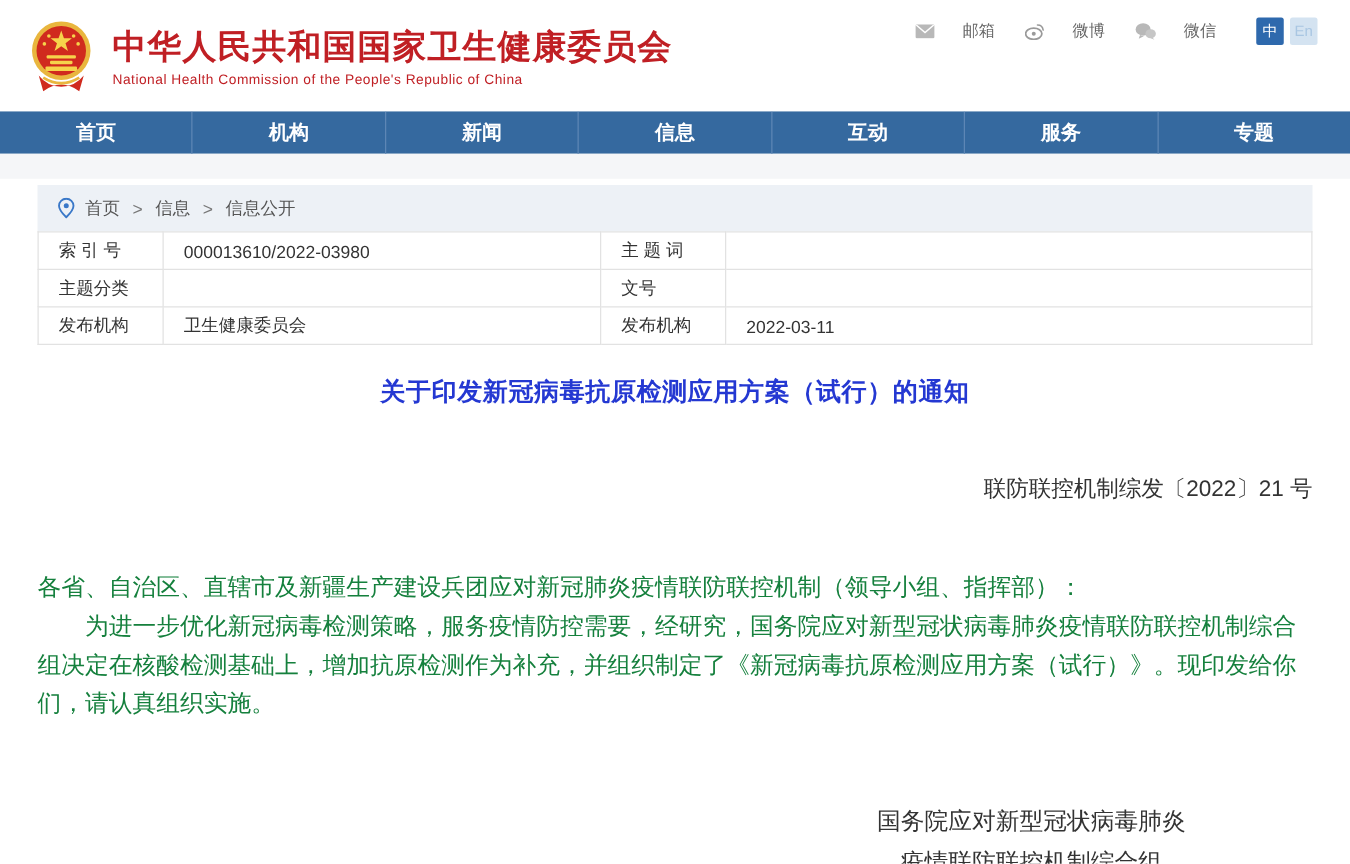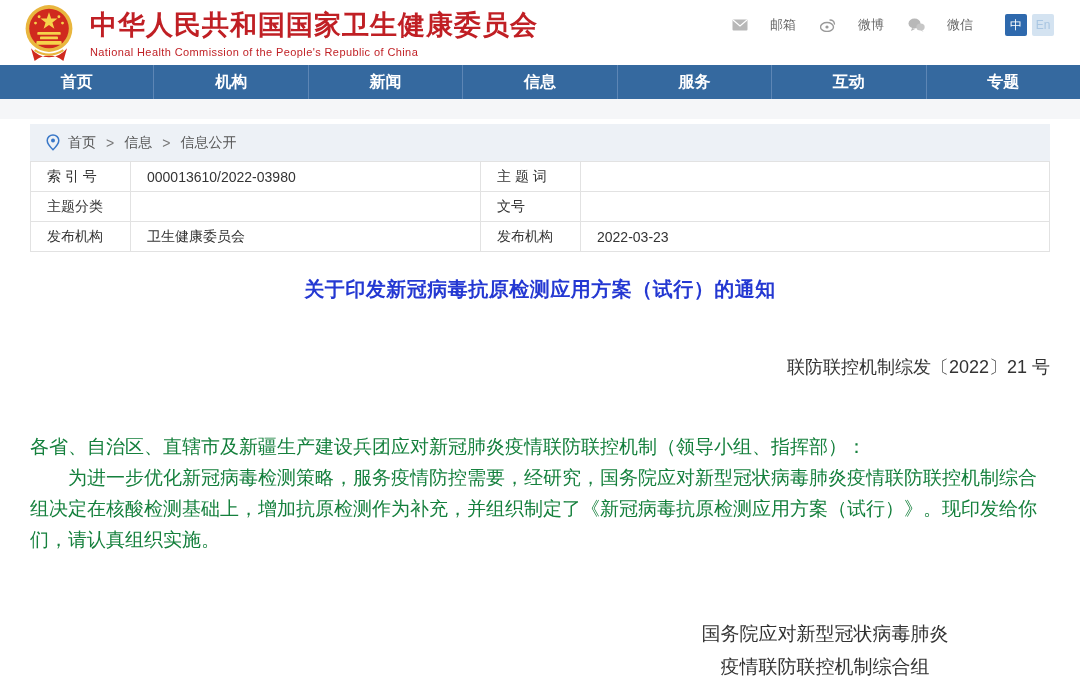--- a/index.html
+++ b/index.html
@@ -1,20 +1,20 @@
 <!DOCTYPE html>
 <html><head>
 <meta charset="utf-8">
 <style>
   * { margin:0; padding:0; box-sizing:border-box; }
   html,body { width:1080px; height:691px; overflow:hidden; background:#fff;
     font-family:"Liberation Sans","DejaVu Sans",sans-serif; }
 
   
-  .header { height:65px; position:relative; display:flex; align-items:center;
+  .header { height:89px; position:relative; display:flex; align-items:center;
     padding-left:22px; background:#fff; }
   .emblem { width:54px; height:60px; margin-right:14px; flex:0 0 auto; }
   .brand-text { display:flex; flex-direction:column; }
   .site-title { color:#c01f24; font-size:27px; font-weight:bold; letter-spacing:1px; }
   .site-subtitle { color:#c01f24; font-size:11px; margin-top:3px; letter-spacing:0.4px; }
 
   .top-links { position:absolute; top:14px; right:26px; display:flex;
     align-items:center; gap:24px; font-size:13px; color:#666; }
   .top-link { display:flex; align-items:center; gap:22px; cursor:pointer; }
   .top-link svg { display:block; }
@@ -111,22 +111,22 @@
       <div class="lang-btn lang-en">En</div>
     </div>
   </div>
 </div>
 
 <div class="nav">
   <div class="nav-item">首页</div>
   <div class="nav-item">机构</div>
   <div class="nav-item">新闻</div>
   <div class="nav-item">信息</div>
+  <div class="nav-item">互动</div>
   <div class="nav-item">服务</div>
-  <div class="nav-item">互动</div>
   <div class="nav-item">专题</div>
 </div>
 <div class="nav-substrip"></div>
 
 <div class="main">
 
   <div class="breadcrumb">
     <svg width="14" height="17" viewBox="0 0 14 17">
       <path d="M7 1 C3.7 1 1.2 3.5 1.2 6.6 C1.2 10.2 7 15.8 7 15.8 C7 15.8 12.8 10.2 12.8 6.6 C12.8 3.5 10.3 1 7 1 Z" fill="none" stroke="#3a78c8" stroke-width="1.5"></path>
       <circle cx="7" cy="6.6" r="2" fill="#3a78c8"></circle>
@@ -149,21 +149,21 @@
     <tr>
       <td class="lbl">主题分类</td>
       <td class="val1"></td>
       <td class="lbl">文号</td>
       <td class="val2"></td>
     </tr>
     <tr>
       <td class="lbl">发布机构</td>
       <td class="val1">卫生健康委员会</td>
       <td class="lbl">发布机构</td>
-      <td class="val2">2022-03-23</td>
+      <td class="val2">2022-03-11</td>
     </tr>
   </tbody>
     </table>
 
   <div class="article-title">关于印发新冠病毒抗原检测应用方案（试行）的通知</div>
 
   <div class="doc-number">联防联控机制综发〔2022〕21 号</div>
 
   <div class="body-text">
     <p>各省、自治区、直辖市及新疆生产建设兵团应对新冠肺炎疫情联防联控机制（领导小组、指挥部）：</p>

